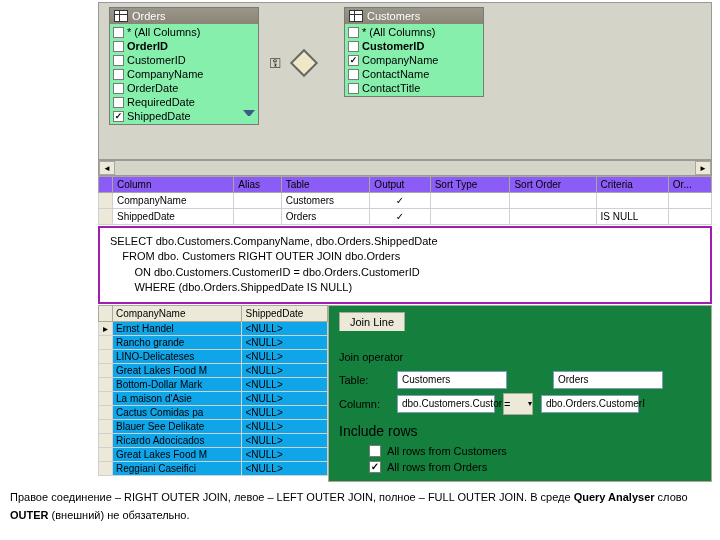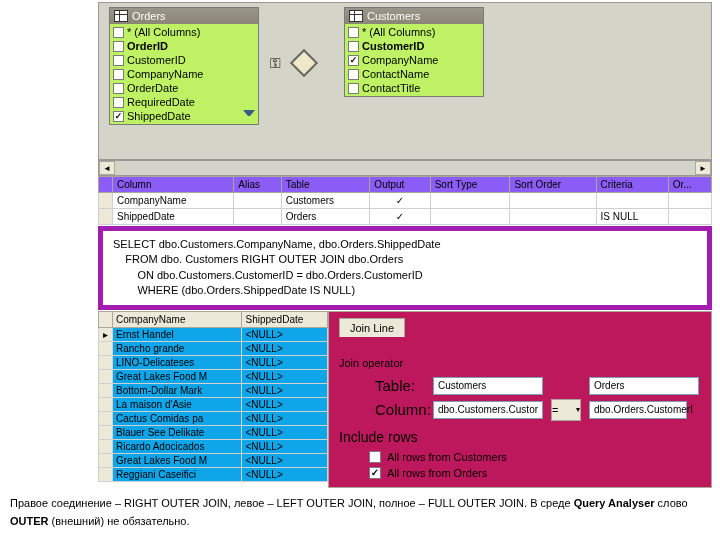--- a/index.html
+++ b/index.html
@@ -6,58 +6,58 @@
   body { background: #fff; width: 720px; height: 540px; overflow: hidden; }
   
   .designer-area { background: #d4d4c8; height: 158px; border: 1px solid #999; position: relative; margin-left: 98px; margin-right: 8px; margin-top: 2px; }
   
   .table-panel { position: absolute; background: #f5f5f0; border: 1px solid #7a7a7a; box-shadow: 1px 1px 0 #fff inset; }
   .table-title { background: linear-gradient(#9a968a, #8a8575); color: #fff; padding: 2px 4px; display: flex; align-items: center; gap: 4px; font-size: 11px; }
   .table-title .grid-icon { width: 14px; height: 12px; background: #fff; position: relative; border: 1px solid #333; }
   .table-title .grid-icon::before { content: ''; position: absolute; top: 3px; left: 0; right: 0; border-top: 1px solid #333; }
   .table-title .grid-icon::after { content: ''; position: absolute; top: 0; bottom: 0; left: 4px; border-left: 1px solid #333; }
   
-  .col-list { background: #bef264; padding: 1px; max-height: 120px; overflow-y: auto; }
+  .col-list { background: #86efac; padding: 1px; max-height: 120px; overflow-y: auto; }
   .col-row { display: flex; align-items: center; padding: 1px 2px; gap: 3px; }
   .col-row .chk { width: 11px; height: 11px; border: 1px solid #7a7a7a; background: #fff; display: inline-flex; align-items: center; justify-content: center; font-size: 9px; }
   .col-row .chk.checked::after { content: '✓'; color: #000; font-weight: bold; }
   .col-row.bold { font-weight: bold; }
   
   .join-icon { position: absolute; left: 282px; top: 58px; }
   .diamond { width: 20px; height: 20px; border: 2px solid #666; background: #eee8c8; transform: rotate(45deg); }
   .key-glyph { position: absolute; left: -24px; top: 2px; font-size: 14px; }
   
   .funnel-icon { width: 12px; height: 12px; border-top: 6px solid #3a5a8a; border-left: 5px solid transparent; border-right: 5px solid transparent; margin-left: auto; }
   
   .scrollbar-h { height: 16px; background: #d4d4c8; border: 1px solid #999; display: flex; align-items: center; margin-left: 98px; margin-right: 8px; }
   .scroll-btn { width: 16px; height: 14px; background: #ece9d8; border: 1px solid #aca899; display: flex; align-items: center; justify-content: center; font-size: 8px; }
   
   .grid-panel { margin-left: 98px; margin-right: 8px; }
   .grid-panel table { width: 100%; border-collapse: collapse; background: #fff; }
   .grid-panel th { background: #8b5cf6; border: 1px solid #aca899; padding: 2px 4px; text-align: left; font-weight: normal; font-size: 10px; }
   .grid-panel td { border: 1px solid #d0d0d0; padding: 2px 4px; font-size: 10px; background: #fff; height: 16px; }
   .checkmark { text-align: center; }
   
-  .sql-text { background: #fff; padding: 6px 10px; margin: 1px 8px 1px 98px; font-family: Arial; font-size: 15px; border: 5px solid #a21caf; }
+  .sql-text { background: #fff; padding: 6px 10px; margin: 1px 8px 1px 98px; font-family: Arial; font-size: 15px; border: 2px solid #a21caf; }
   .sql-line { line-height: 1.4; }
   
   .bottom-section { display: flex; margin-left: 98px; margin-right: 8px; }
   
   .results-panel { flex: 0 0 230px; }
   .results-panel table { border-collapse: collapse; width: 100%; }
   .results-panel th { background: #ece9d8; border: 1px solid #aca899; padding: 2px 3px; font-weight: normal; text-align: left; font-size: 10px; }
   .results-panel td { border: 1px solid #d0d0d0; padding: 1px 3px; font-size: 10px; background: #0ea5e9; }
   .row-selector { width: 14px; background: #ece9d8 !important; text-align: center; }
   
-  .join-props { flex: 1; background: #be185d; border: 1px solid #aca899; padding: 6px 10px; }
+  .join-props { flex: 1; background: #15803d; border: 1px solid #aca899; padding: 6px 10px; }
   .tab-strip { display: flex; margin-bottom: 6px; }
   .tab { background: #ece9d8; border: 1px solid #aca899; border-bottom: none; padding: 3px 10px; font-size: 11px; }
   
   .field-row { display: flex; align-items: center; gap: 8px; margin: 4px 0; }
-  .field-label { width: 50px; font-size: 15px; margin-left: 36px; }
+  .field-label { width: 50px; font-size: 11px; }
   .field-input { background: #fff; border: 1px solid #7f9db9; padding: 2px 4px; font-size: 10px; height: 18px; display: flex; align-items: center; }
   .op-btn { width: 30px; height: 22px; background: #ece9d8; border: 1px solid #aca899; display: flex; align-items: center; justify-content: center; font-size: 11px; }
   .dropdown-arrow { margin-left: auto; font-size: 8px; }
   
   .include-section { margin-top: 8px; }
   .include-title { font-size: 14px; margin-bottom: 4px; }
   .include-row { display: flex; align-items: center; gap: 6px; padding: 2px 0 2px 30px; }
   .include-row .chk { width: 12px; height: 12px; border: 1px solid #7a7a7a; background: #fff; display: flex; align-items: center; justify-content: center; font-size: 10px; }
   .include-row .chk.checked::after { content: '✓'; color: #000; font-weight: bold; }
   
@@ -269,21 +269,21 @@
     <div style="margin:20px 0 8px 0;">Join operator</div>
 
     <div class="field-row">
       <span class="field-label">Table:</span>
       <span class="field-input" style="width:110px">Customers</span>
       <span style="width:30px"></span>
       <span class="field-input" style="width:110px">Orders</span>
     </div>
     <div class="field-row">
       <span class="field-label">Column:</span>
-      <span class="field-input" style="width:110px">dbo.Customers.Custor</span>
+      <span class="field-input" style="width:98px">dbo.Customers.Custor</span>
       <span class="op-btn">
           <span>=</span>
           <span class="dropdown-arrow">▾</span>
         </span>
       <span class="field-input" style="width:98px">dbo.Orders.CustomerI</span>
     </div>
 
     <div class="include-section">
       <div class="include-title">Include rows</div>
       <div class="include-row">

